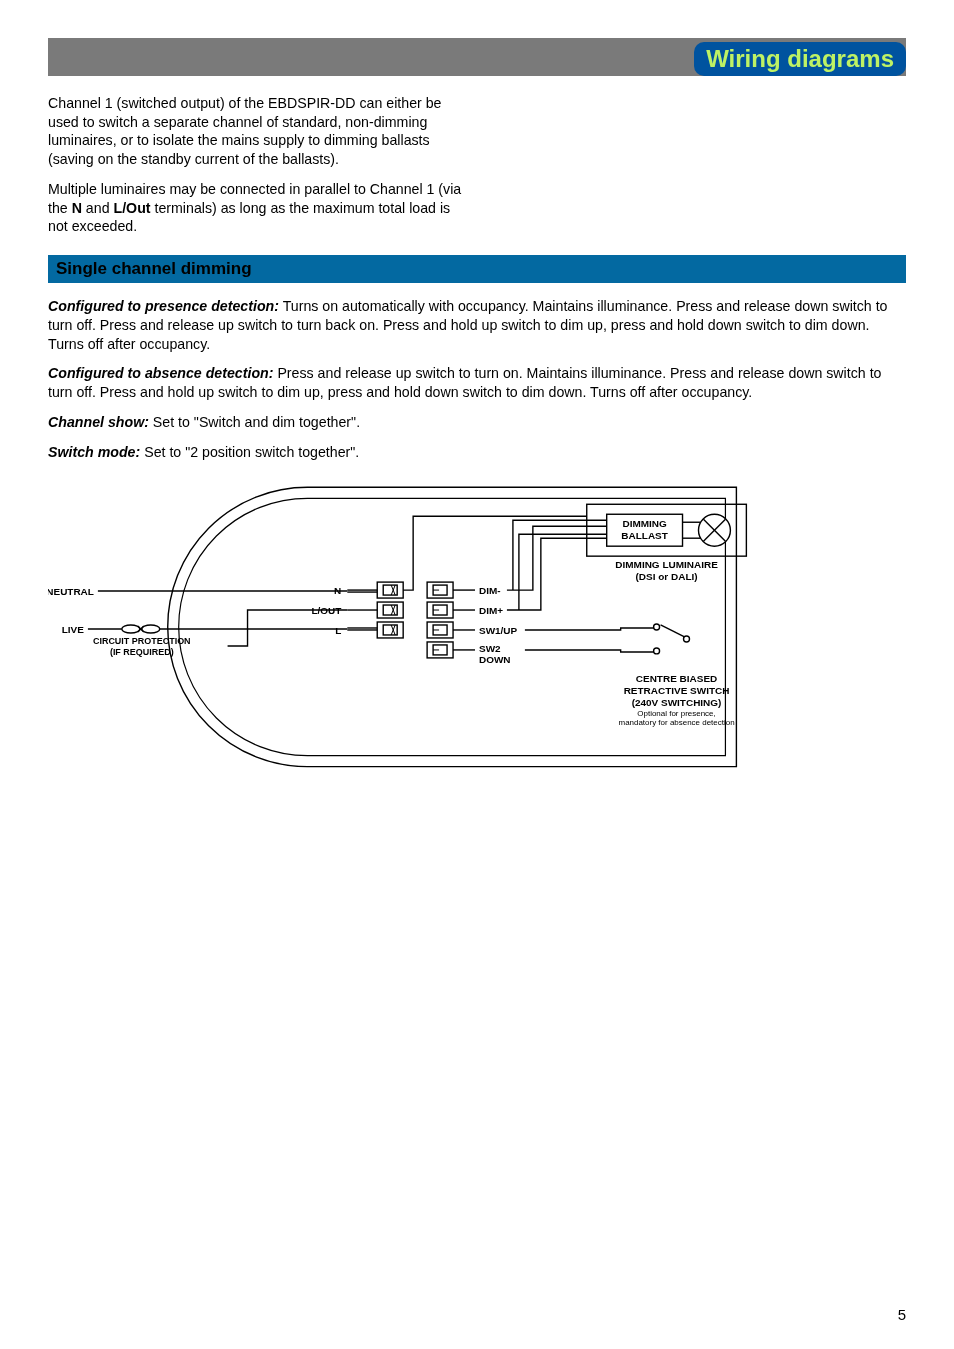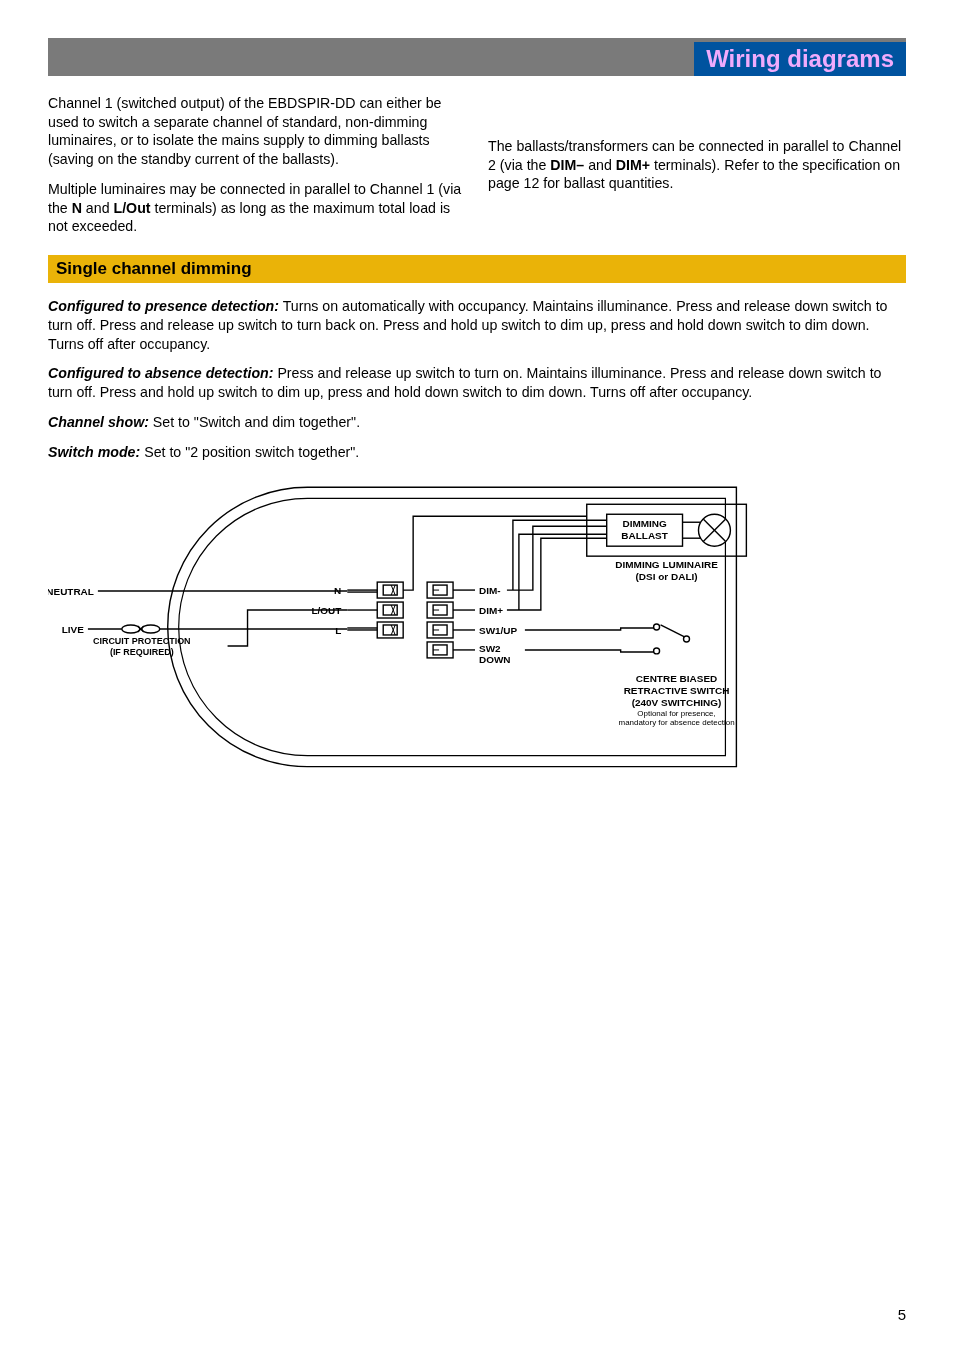--- a/index.html
+++ b/index.html
@@ -17,36 +17,37 @@
     height: 38px;
     margin: 0 0 18px 0;
     position: relative;
   }
   .header-title-box {
     position: absolute;
     right: 0;
     bottom: 0;
     height: 34px;
     background: #00539f;
-    color: #f0abfc;
+    color: #bef264;
     font-size: 24px;
     font-weight: bold;
     padding: 3px 12px 0 12px;
+    border-radius: 10px;
   }
   .two-col {
     display: flex;
     gap: 22px;
     font-size: 14.2px;
     line-height: 1.32;
     align-items: center;
   }
   .two-col > div { flex: 1; }
   .two-col p { margin-bottom: 11px; }
   .section-bar {
-    background: #eab308;
+    background: #0369a1;
     padding: 4px 8px;
     font-size: 17px;
     font-weight: bold;
     margin: 8px 0 14px 0;
   }
   .body-text p {
     font-size: 14.2px;
     line-height: 1.32;
     margin-bottom: 11px;
   }
@@ -70,21 +71,20 @@
 <div class="header-bar">
   <div class="header-title-box">Wiring diagrams</div>
 </div>
 
 <div class="two-col">
   <div>
     <p>Channel 1 (switched output) of the EBDSPIR-DD can either be used to switch a separate channel of standard, non-dimming luminaires, or to isolate the mains supply to dimming ballasts (saving on the standby current of the ballasts).</p>
     <p>Multiple luminaires may be connected in parallel to Channel 1 (via the <b>N</b> and <b>L/Out</b> terminals) as long as the maximum total load is not exceeded.</p>
   </div>
   <div>
-    <p>The ballasts/transformers can be connected in parallel to Channel 2 (via the <b>DIM–</b> and <b>DIM+</b> terminals). Refer to the specification on page 12 for ballast quantities.</p>
   </div>
 </div>
 
 <div class="section-bar">Single channel dimming</div>
 
 <div class="body-text">
   <p><span class="lbl">Configured to presence detection:</span><span>  Turns on automatically with occupancy. Maintains illuminance. Press and release down switch to turn off. Press and release up switch to turn back on. Press and hold up switch to dim up, press and hold down switch to dim down. Turns off after occupancy.</span></p>
   <p><span class="lbl">Configured to absence detection:</span><span>  Press and release up switch to turn on. Maintains illuminance. Press and release down switch to turn off. Press and hold up switch to dim up, press and hold down switch to dim down. Turns off after occupancy.</span></p>
   <p><span class="lbl">Channel show:</span><span> Set to "Switch and dim together".</span></p>
   <p><span class="lbl">Switch mode:</span><span> Set to "2 position switch together".</span></p>

